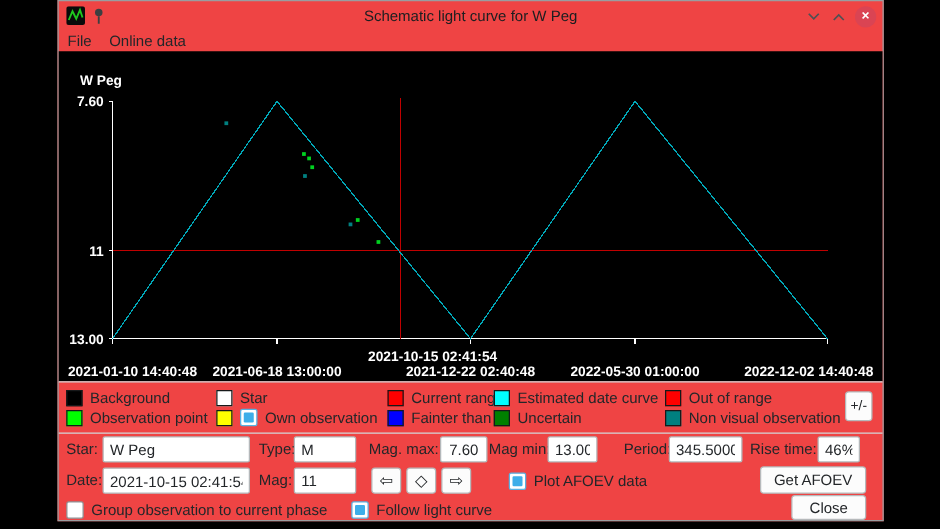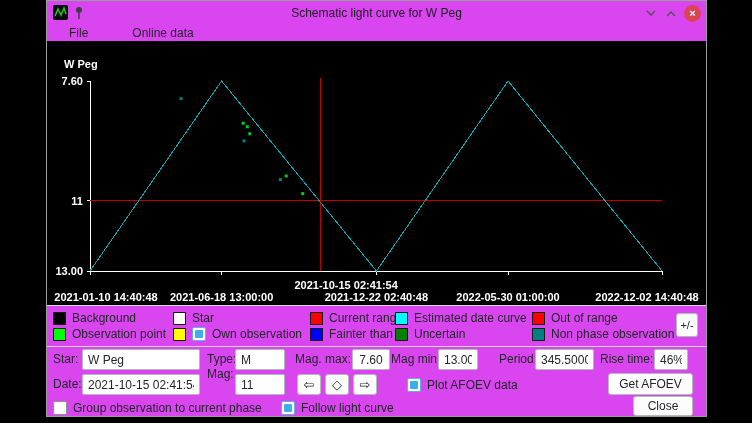--- a/index.html
+++ b/index.html
@@ -1,31 +1,31 @@
 <!DOCTYPE html>
 <html><head>
 <meta charset="utf-8">
 <style>
   html,body{margin:0;padding:0;}
   body{width:752px;height:423px;background:#000;position:relative;overflow:hidden;
        font-family:"Liberation Sans",sans-serif;}
-  .window{position:absolute;left:46px;top:0;width:661px;height:417px;background:#d946ef;
+  .window{position:absolute;left:46px;top:0;width:661px;height:417px;background:#ef4444;
           border:1px solid #9a9da0;box-sizing:border-box;}
   
   .titlebar{position:absolute;left:0;top:0;width:659px;height:24px;}
   .title{position:absolute;left:0;top:0;width:100%;height:24px;line-height:24px;text-align:center;
          font-size:12px;color:#1b1e20;}
   .tb-icons{position:absolute;left:6px;top:4px;display:flex;gap:6px;align-items:center;}
   .winbtns{position:absolute;right:5px;top:3px;display:flex;gap:6px;align-items:center;height:18px;}
   .chev{width:14px;height:14px;display:flex;align-items:center;justify-content:center;}
   .win-close{width:17px;height:17px;border-radius:50%;background:#da4453;color:#fff;
              font-size:11px;line-height:16px;text-align:center;font-weight:bold;}
   
   .menubar{position:absolute;left:0;top:24px;width:659px;height:16px;display:flex;}
-  .menu-item{font-size:12px;line-height:16px;padding:0 22px;color:#232629;}
+  .menu-item{font-size:12px;line-height:16px;padding:0 7px;color:#232629;}
   
   .plot{position:absolute;left:0;top:40px;width:659px;height:264px;background:#000;}
   #plot-svg line,#plot-svg polyline{shape-rendering:crispEdges;}
   #plot-svg text{fill:#fff;font:bold 11px "Liberation Sans",sans-serif;}
   
   .legend{position:absolute;left:0;top:304px;width:659px;height:42px;
           border-top:1px solid #d4d6d7;border-bottom:1px solid #d4d6d7;box-sizing:border-box;}
   .lg-col{position:absolute;top:4px;}
   .lg-item{display:flex;align-items:center;gap:6px;height:16px;}
   .sw{width:11px;height:11px;border:1px solid #17191a;flex:0 0 auto;}
@@ -165,42 +165,42 @@
         <span class="lg-label">Uncertain</span>
       </div>
     </div>
     <div class="lg-col" style="left:485px">
       <div class="lg-item">
         <span class="sw" style="background-color: rgb(255, 0, 0);"></span>
         <span class="lg-label">Out of range</span>
       </div>
       <div class="lg-item">
         <span class="sw" style="background-color: rgb(0, 128, 128);"></span>
-        <span class="lg-label">Non phase observation</span>
+        <span class="lg-label">Non visual observation</span>
       </div>
     </div>
     <div class="btn" style="left:629px;top:7px;width:22px;height:24px;line-height:22px;font-size:11px;">+/-</div>
   </div>
 
   <span class="lbl" style="left:6px;top:348px">Star:</span>
   <input class="fld" style="left: 35px; top: 348px; width: 118px;" value="W Peg">
   <span class="lbl" style="left:160px;top:348px">Type:</span>
   <input class="fld" style="left: 188px; top: 348px; width: 50px;" value="M">
   <span class="lbl" style="left:248px;top:348px">Mag. max:</span>
   <input class="fld" style="left: 305px; top: 348px; width: 38px; text-align: center;" value="7.60">
   <span class="lbl" style="left:344px;top:348px">Mag min:</span>
   <input class="fld" style="left: 391px; top: 348px; width: 40px; text-align: center;" value="13.00">
   <span class="lbl" style="left:452px;top:348px">Period:</span>
   <input class="fld" style="left: 488px; top: 348px; width: 59px; text-align: left;" value="345.5000">
   <span class="lbl" style="left:553px;top:348px">Rise time:</span>
   <input class="fld" style="left: 607px; top: 348px; width: 34px; text-align: center;" value="46%">
 
   <span class="lbl" style="left:6px;top:373px">Date:</span>
   <input class="fld" style="left: 35px; top: 373px; width: 118px;" value="2021-10-15 02:41:54">
-  <span class="lbl" style="left:160px;top:363px">Mag:</span>
+  <span class="lbl" style="left:160px;top:373px">Mag:</span>
   <input class="fld" style="left: 188px; top: 373px; width: 50px;" value="11">
   <div class="btn small" style="left:250px;top:373px;width:24px">⇦</div>
   <div class="btn small" style="left:278px;top:373px;width:24px">◇</div>
   <div class="btn small" style="left:306px;top:373px;width:24px">⇨</div>
   <div class="cbrow" style="left:360px;top:373px">
     <span class="cb checked"></span>
     <span class="txt">Plot AFOEV data</span>
   </div>
   <div class="btn" style="left:561px;top:372px;width:85px">Get AFOEV data</div>
 

